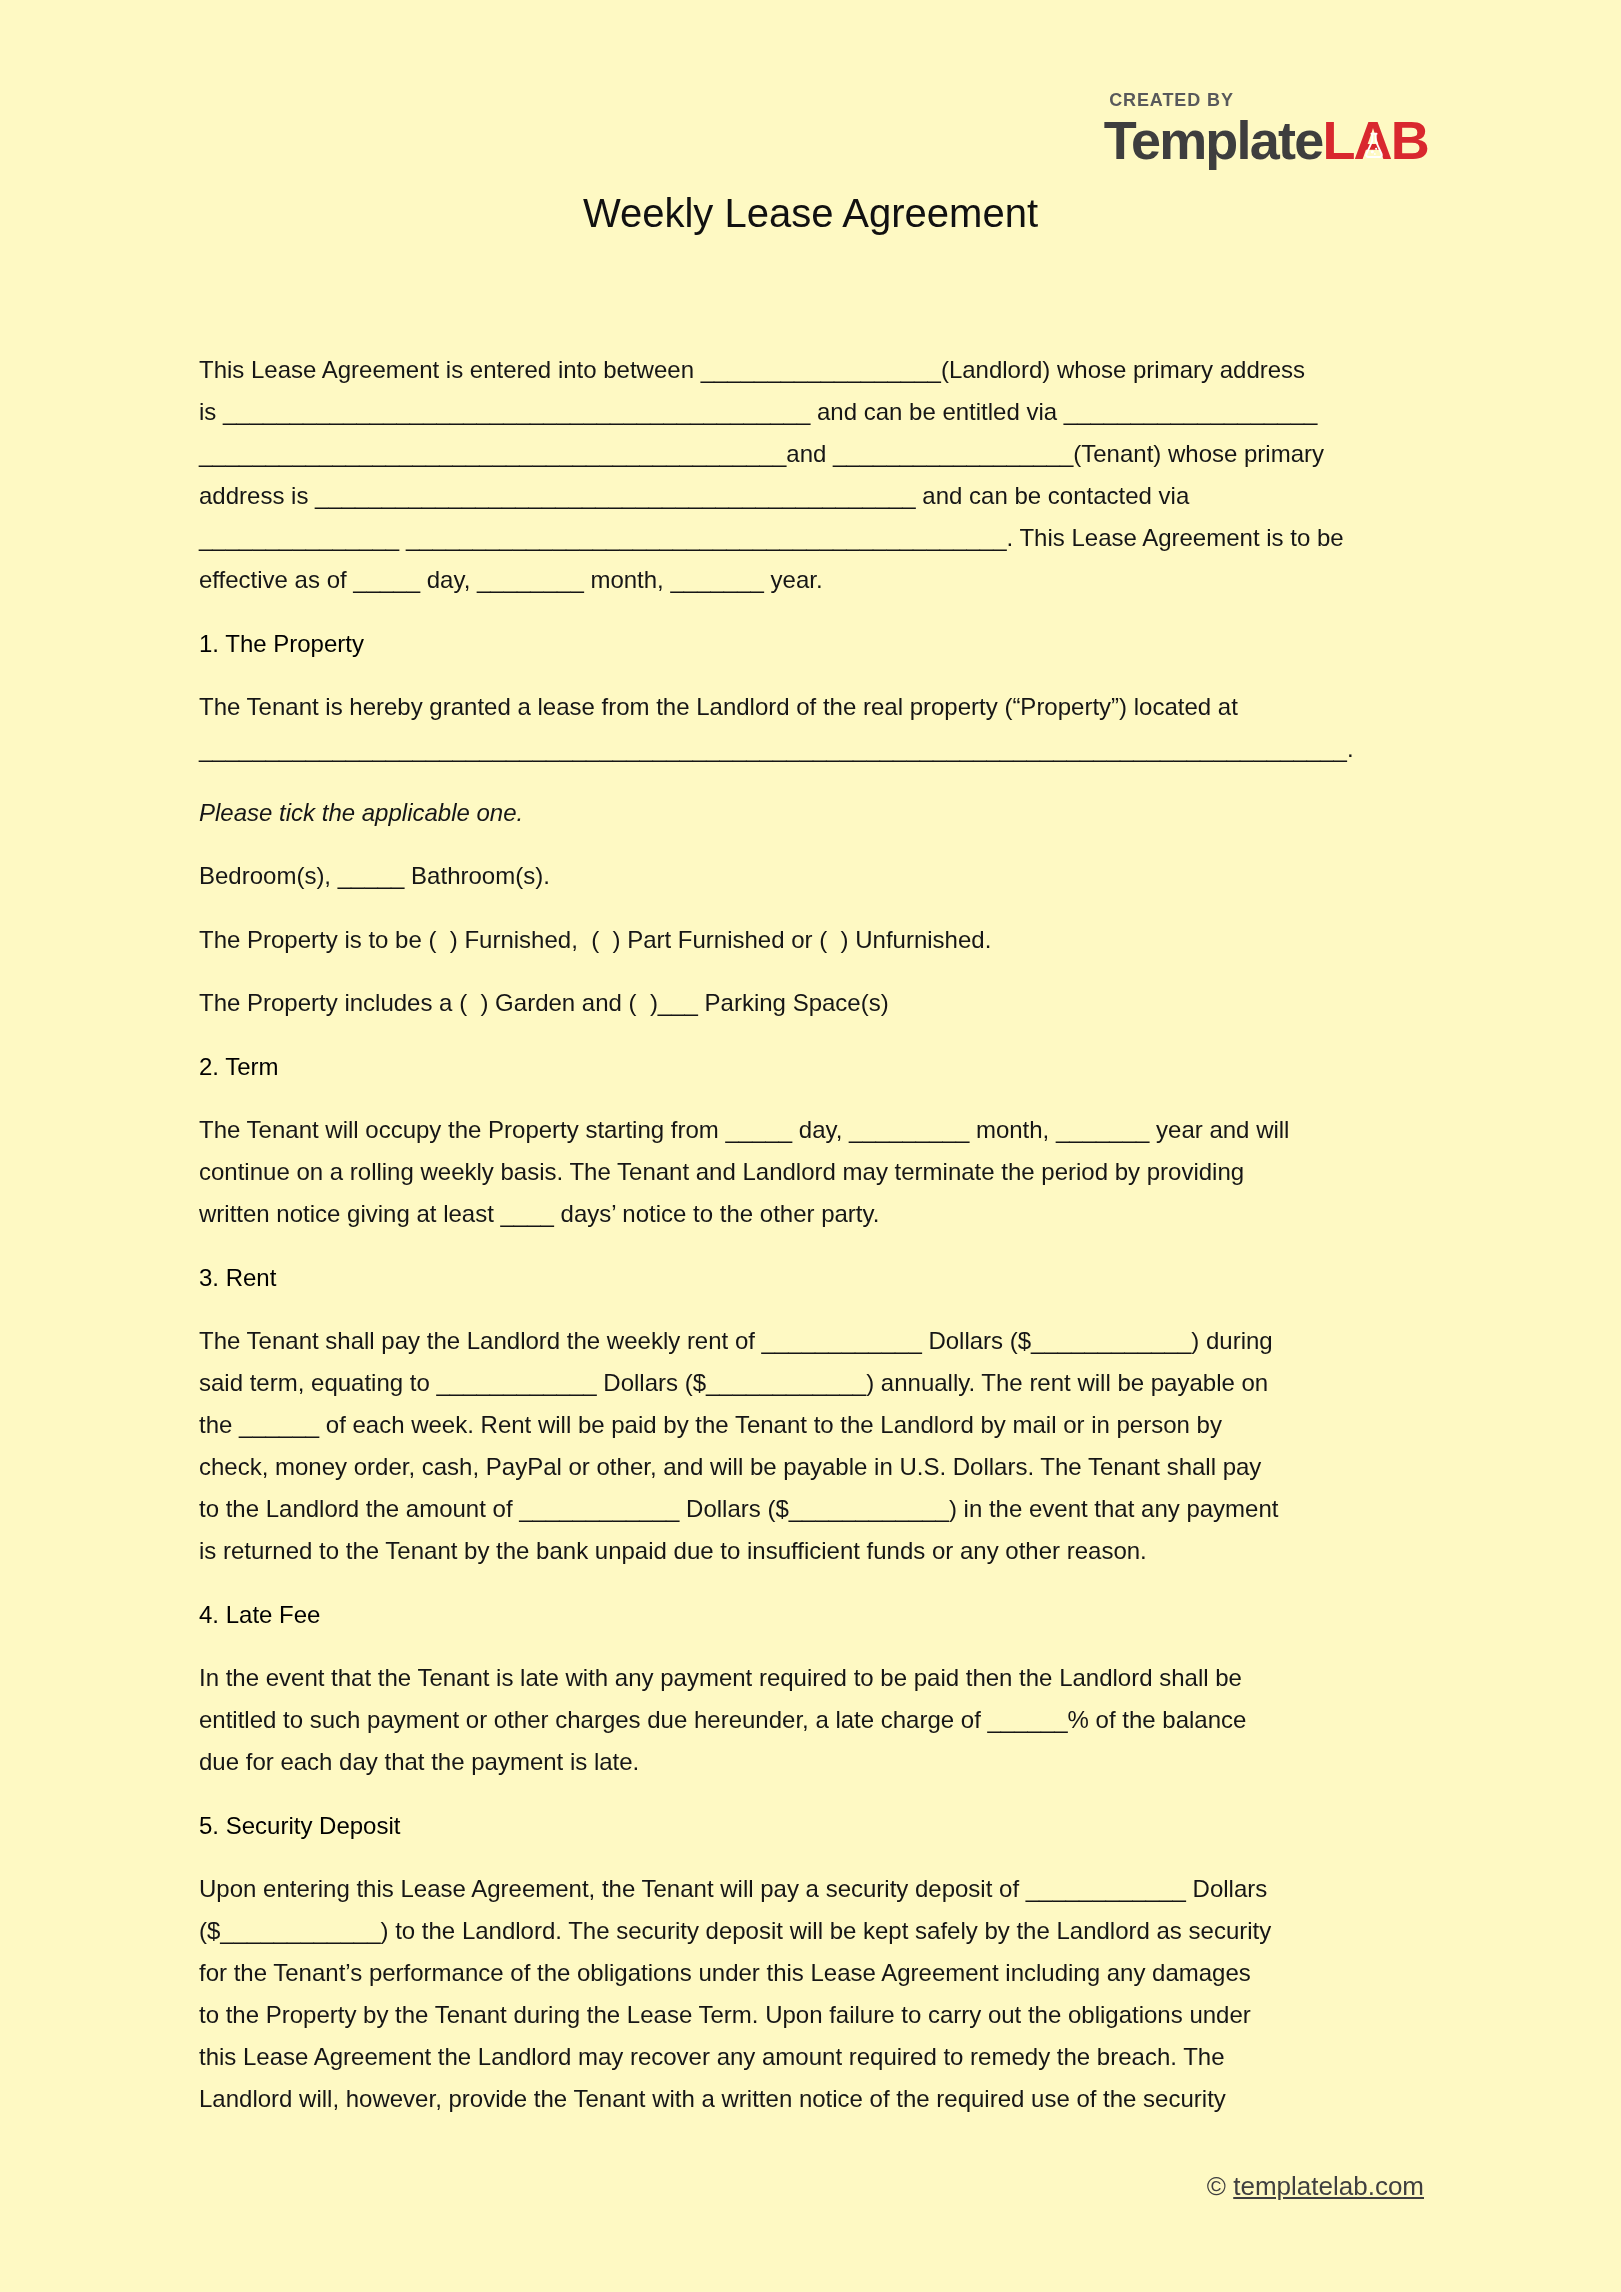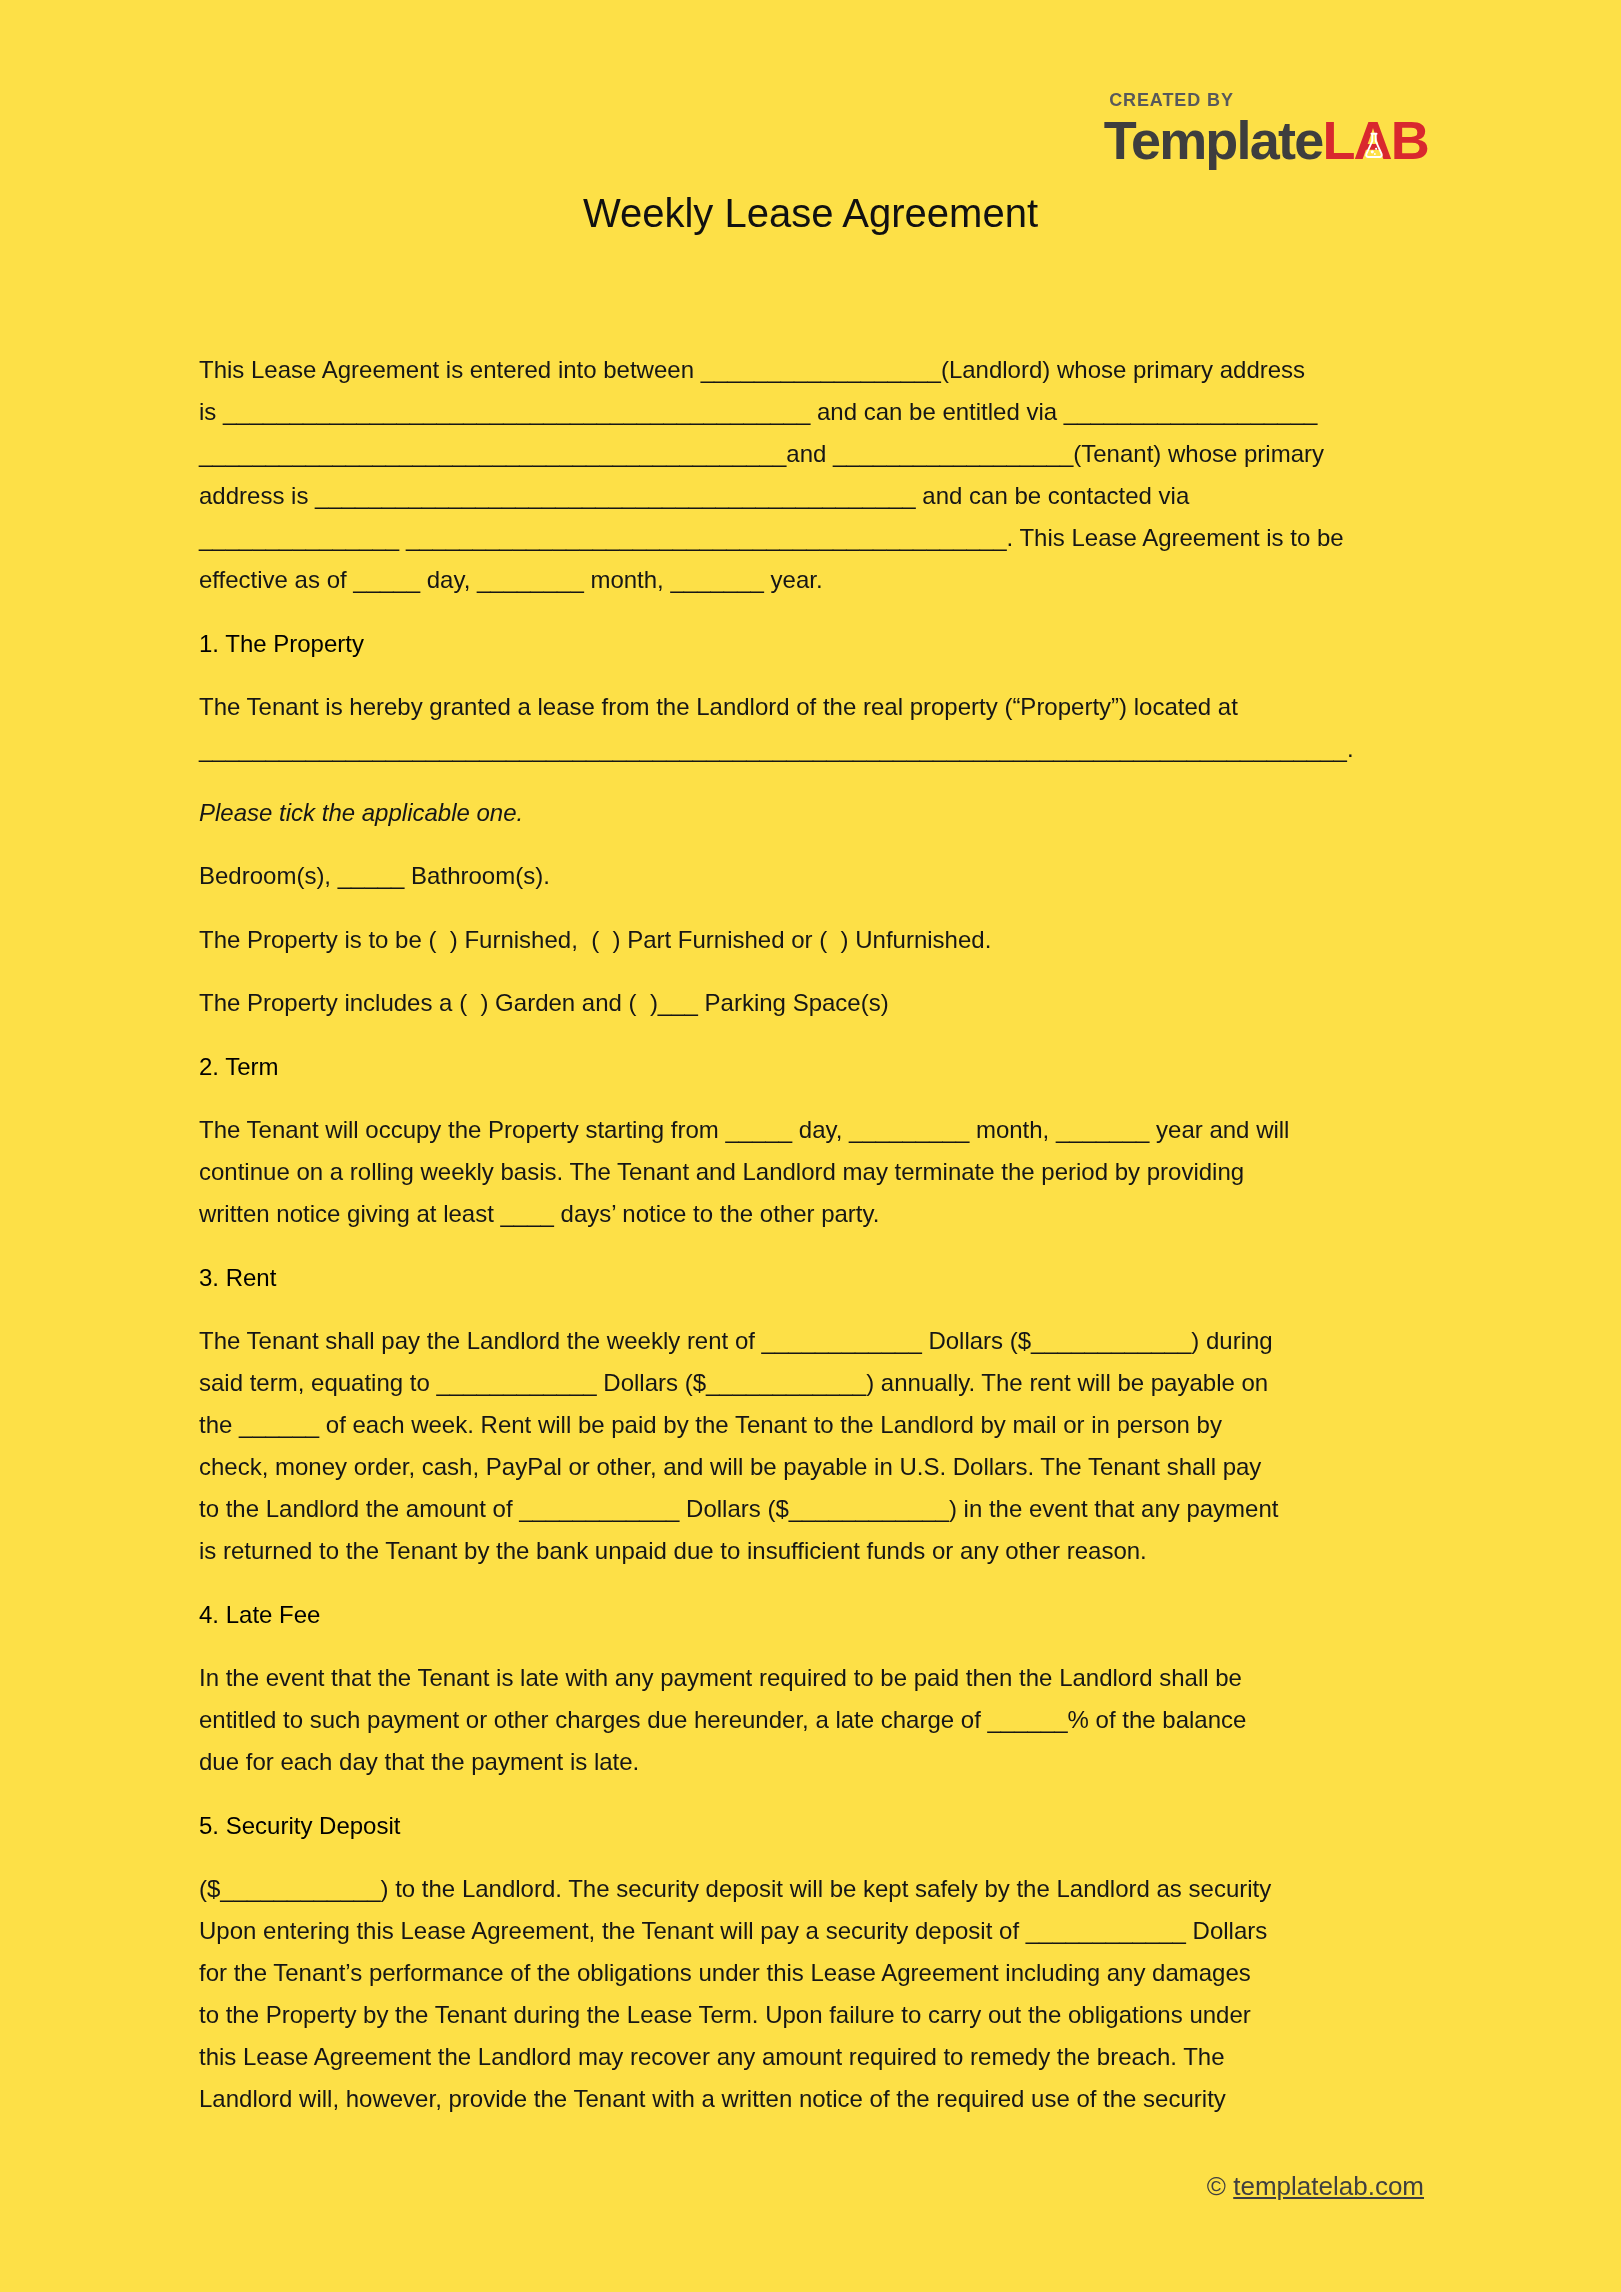--- a/index.html
+++ b/index.html
@@ -1,21 +1,21 @@
 <!DOCTYPE html>
 <html style="font-size:14.3px"><head>
 <meta charset="utf-8">
 <style>
   * { margin:0; padding:0; box-sizing:border-box; }
   html,body { background:#ffffff; }
   .page {
     position:relative;
     width:1621px; height:2293px;
     margin:0 auto;
-    background:#fde047;
+    background:#fef9c3;
     font-family:"Liberation Sans","DejaVu Sans",sans-serif;
     color:#161616;
     overflow:hidden;
   }
   
   .logo { position:absolute; top:90px; right:193px; text-align:left; }
   .created-by {
     font-size:18px; font-weight:700; color:#58595b;
     letter-spacing:0.9px; margin-left:5.4px; margin-bottom:1.8px;
   }
@@ -106,22 +106,22 @@
 
     <h2 class="heading">4. Late Fee</h2>
     <div class="para">
       <div class="line">In the event that the Tenant is late with any payment required to be paid then the Landlord shall be</div>
       <div class="line">entitled to such payment or other charges due hereunder, a late charge of ______% of the balance</div>
       <div class="line">due for each day that the payment is late.</div>
     </div>
 
     <h2 class="heading">5. Security Deposit</h2>
     <div class="para">
+      <div class="line">Upon entering this Lease Agreement, the Tenant will pay a security deposit of ____________ Dollars</div>
       <div class="line">($____________) to the Landlord. The security deposit will be kept safely by the Landlord as security</div>
-      <div class="line">Upon entering this Lease Agreement, the Tenant will pay a security deposit of ____________ Dollars</div>
       <div class="line">for the Tenant’s performance of the obligations under this Lease Agreement including any damages</div>
       <div class="line">to the Property by the Tenant during the Lease Term. Upon failure to carry out the obligations under</div>
       <div class="line">this Lease Agreement the Landlord may recover any amount required to remedy the breach. The</div>
       <div class="line">Landlord will, however, provide the Tenant with a written notice of the required use of the security</div>
     </div>
 
   </div>
 
   <div class="footer">
     <span>©</span>

